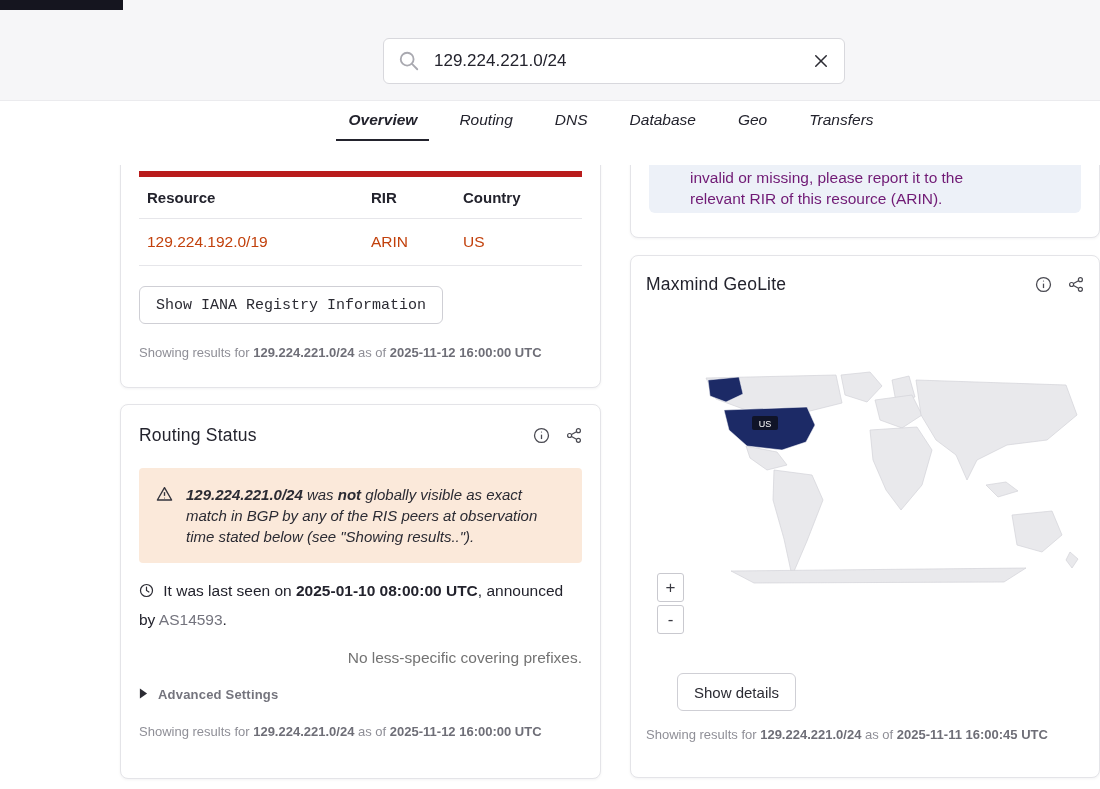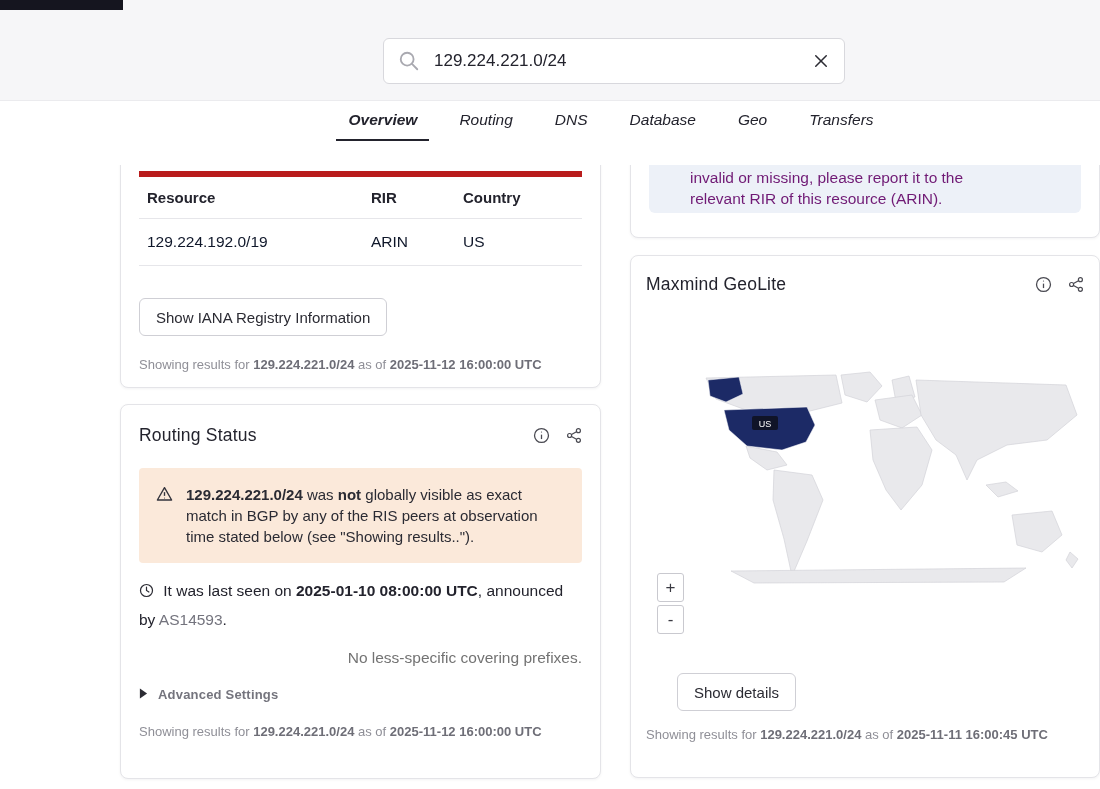--- a/index.html
+++ b/index.html
@@ -58,50 +58,50 @@
   }
 
   
   #card-registry { left:120px; top:-60px; width:481px; height:283px; padding:65px 18px 0; }
   .ov-table { width:100%; border-collapse:collapse; border-top:6px solid #b91c1c; }
   .ov-table th {
     text-align:left; font-size:15px; font-weight:700; color:#23232d;
     padding:12px 8px; border-bottom:1px solid #e6e6ea;
   }
   .ov-table td {
-    font-size:15.5px; color:#0f172a;
+    font-size:15.5px; color:#c2410c;
     padding:14px 8px; border-bottom:1px solid #e6e6ea;
   }
   .ov-table th:nth-child(1){ width:224px; }
   .ov-table th:nth-child(2){ width:92px; }
 
   .btn {
     display:inline-flex; align-items:center; justify-content:center;
     height:38px; padding:0 16px;
     border:1px solid #cfcfd5; border-radius:6px; background:#fff;
     font-family:inherit; font-size:15px; color:#2b2b33; cursor:pointer;
     white-space:nowrap;
   }
-  #card-registry .btn { margin-top:32px; }
+  #card-registry .btn { margin-top:20px;font-family:Liberation Mono, monospace; }
 
   .card-footer {
     margin-top:20px; font-size:13px; line-height:17px;
     color:#8f8f97; max-width:420px;
   }
   .card-footer b { color:#6e6e77; font-weight:700; }
 
   
   #card-routing { left:120px; top:239px; width:481px; height:375px; padding:20px 18px; }
   .card-title-row { display:flex; align-items:center;justify-content:center; }
   .card-title { font-size:17.5px; color:#23232d; letter-spacing:0.2px; }
   .card-icons { margin-left:auto; display:flex; align-items:center; gap:16px; }
 
   .warn-box {
     margin-top:22px; background:var(--warning_bg, #fbe9da); border-radius:4px;
-    padding:16px; display:flex; gap:12px;
+    padding:16px; display:flex; gap:12px;font-style:italic;
   }
   .warn-icon { flex:0 0 auto; margin-top:1px; }
   .warn-text { font-size:15px; line-height:21px; color:#2b2b33; max-width:378px; }
   .warn-text b { font-weight:700; }
 
   .last-seen { margin-top:14px; font-size:15.5px; line-height:27px; color:#23232d; }
   .last-seen .clock { vertical-align:-2px; margin-right:5px; }
   .last-seen b { font-weight:700; }
   .asn-link { color:#73737d; cursor:pointer; text-decoration:none; }
 

